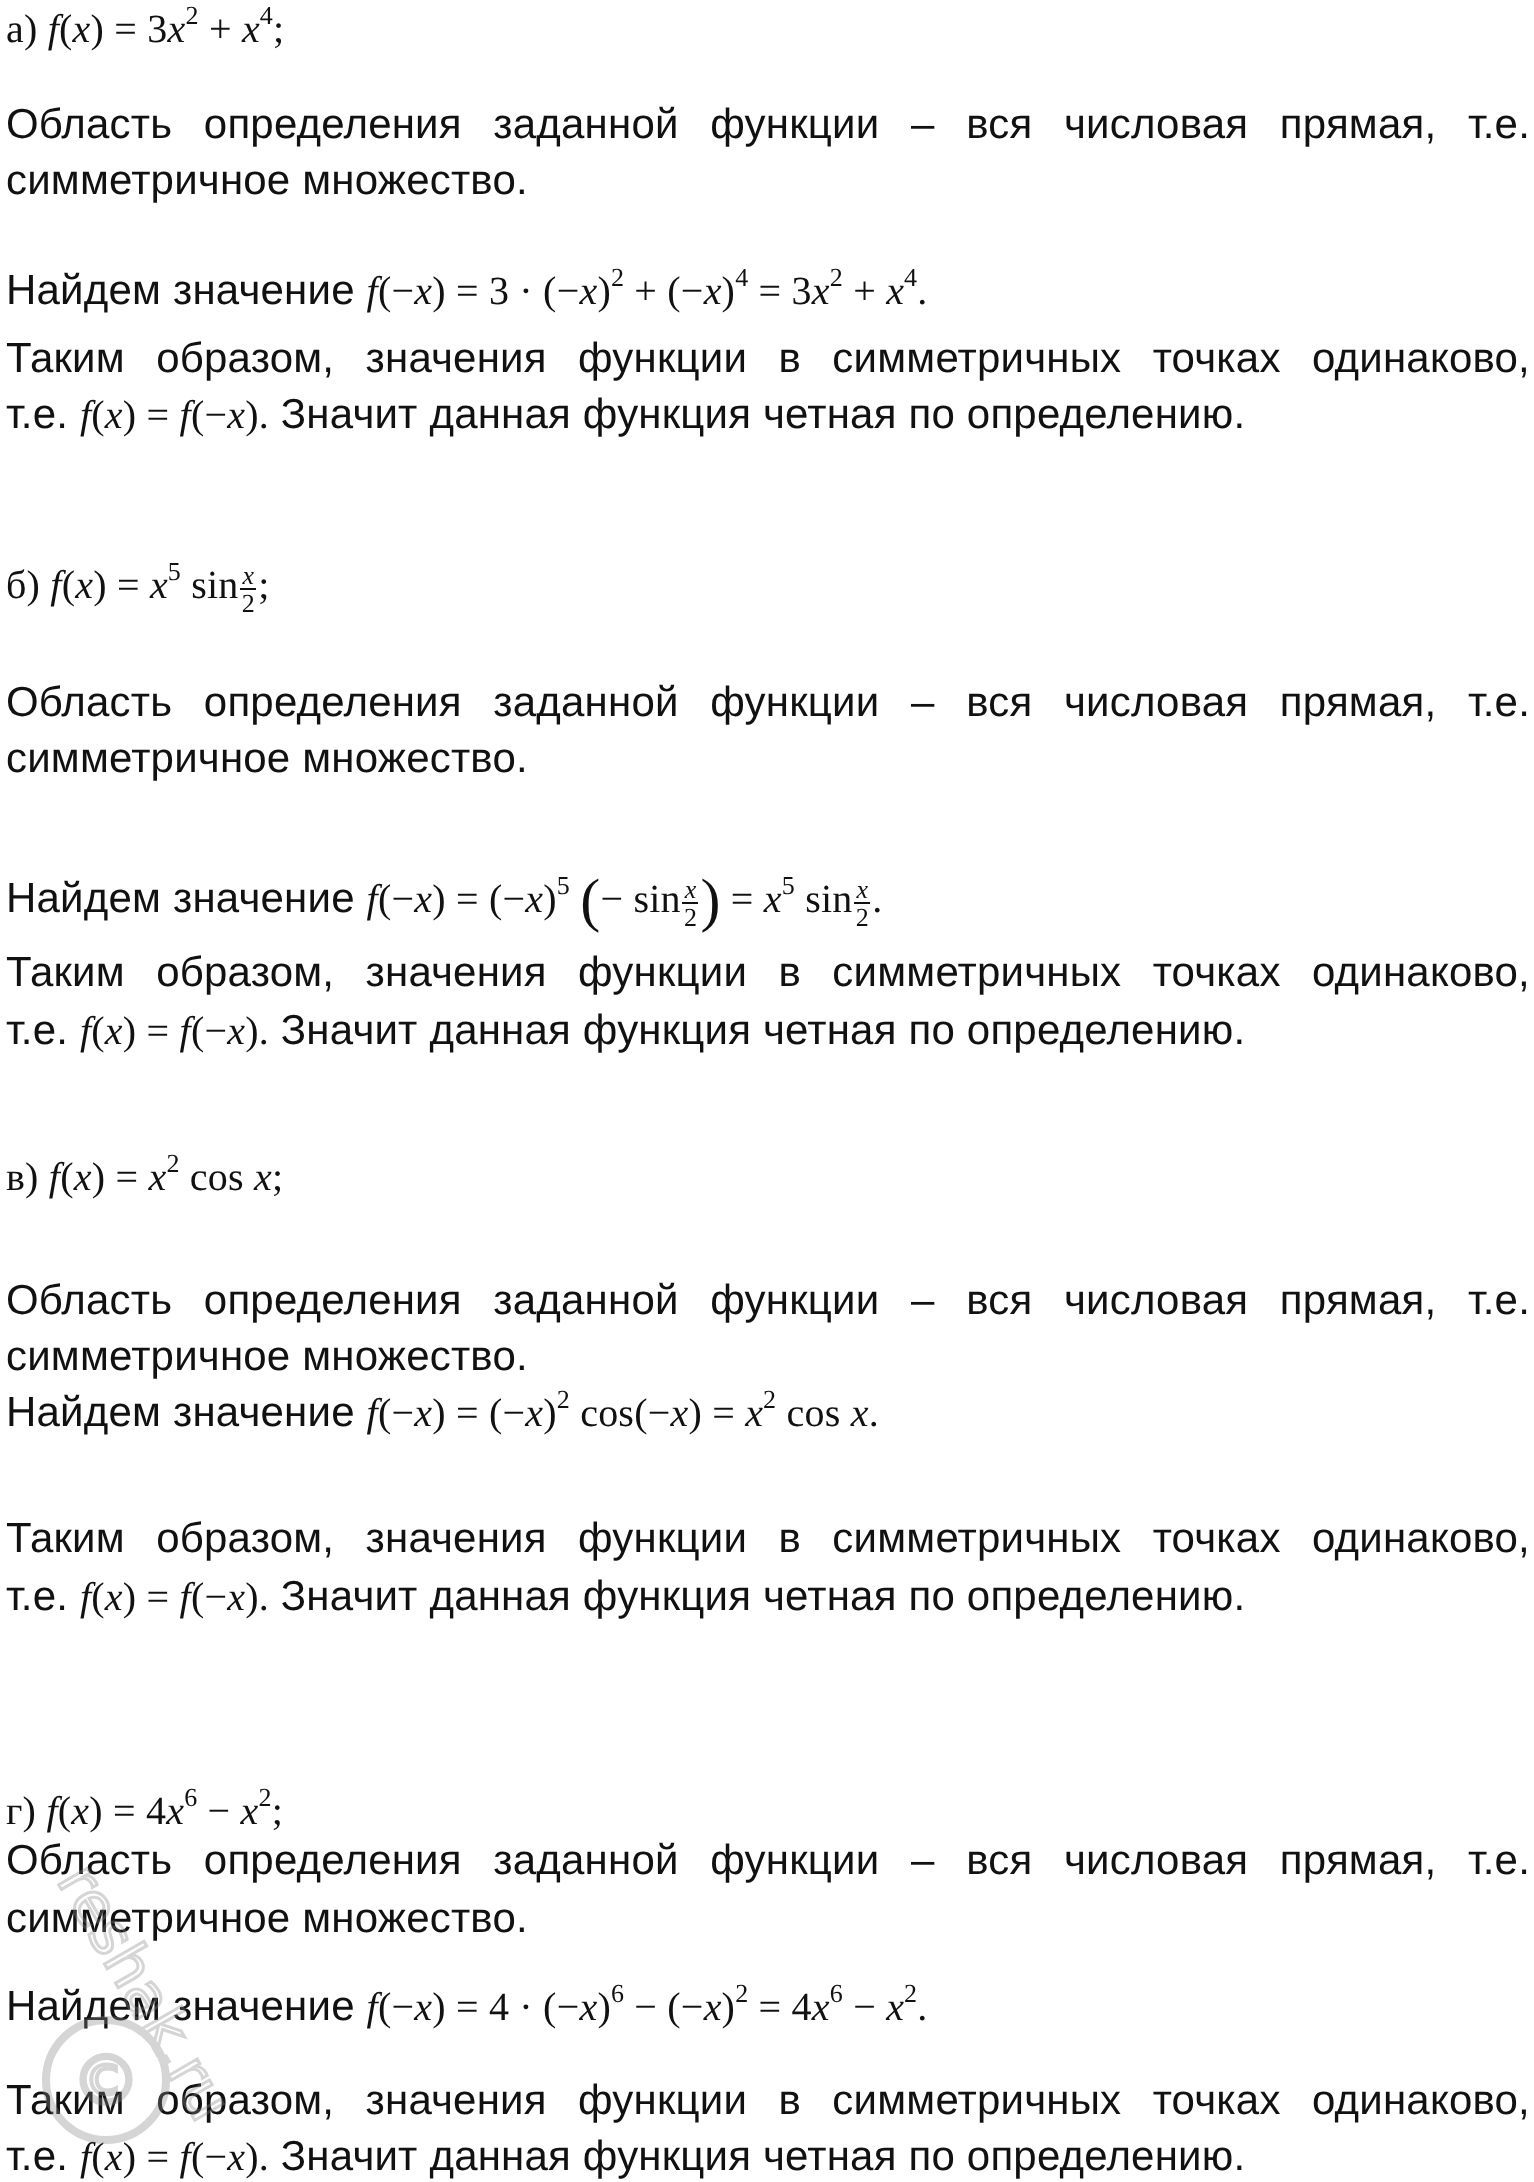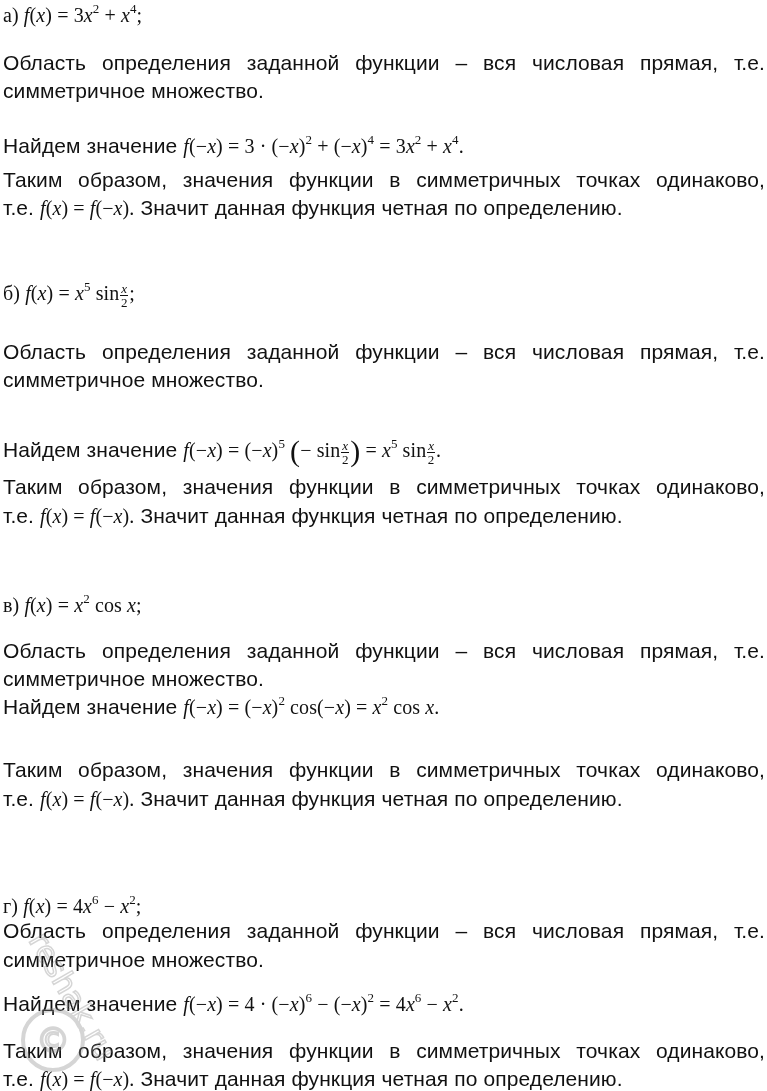--- a/index.html
+++ b/index.html
@@ -45,21 +45,21 @@
   <span>Найдем значение</span>
   <span class="m"><span class="i">f</span><span>(</span><span>−</span><span class="i">x</span><span>)</span><span> = </span><span>(</span><span>−</span><span class="i">x</span><span>)</span><sup>5</sup> <span class="big">(</span><span>−</span> <span>sin</span><span class="frac"><span class="num">x</span><span class="den">2</span></span><span class="big">)</span><span> = </span><span class="i">x</span><sup>5</sup> <span>sin</span><span class="frac"><span class="num">x</span><span class="den">2</span></span><span>.</span></span>
 </div>
 <div class="line just" style="top:474px;">Таким образом, значения функции в симметричных точках одинаково,</div>
 <div class="line" style="top:503px;">
   <span>т.е.</span>
   <span class="m"><span class="i">f</span><span>(</span><span class="i">x</span><span>)</span><span> = </span><span class="i">f</span><span>(</span><span>−</span><span class="i">x</span><span>)</span><span>.</span></span>
   <span>Значит данная функция четная по определению.</span>
 </div>
 
-<div class="line m" style="top:592px;">
+<div class="line m" style="top:576px;">
   <span>в)</span>
   <span class="i">f</span><span>(</span><span class="i">x</span><span>)</span><span> = </span><span class="i">x</span><sup>2</sup> <span>cos</span> <span class="i">x</span><span>;</span>
 </div>
 <div class="line just" style="top:638px;">Область определения заданной функции – вся числовая прямая, т.е.</div>
 <div class="line" style="top:666px;">симметричное множество.</div>
 <div class="line" style="top:694px;">
   <span>Найдем значение</span>
   <span class="m"><span class="i">f</span><span>(</span><span>−</span><span class="i">x</span><span>)</span><span> = </span><span>(</span><span>−</span><span class="i">x</span><span>)</span><sup>2</sup> <span>cos</span><span>(</span><span>−</span><span class="i">x</span><span>)</span><span> = </span><span class="i">x</span><sup>2</sup> <span>cos</span> <span class="i">x</span><span>.</span></span>
 </div>
 <div class="line just" style="top:757px;">Таким образом, значения функции в симметричных точках одинаково,</div>

